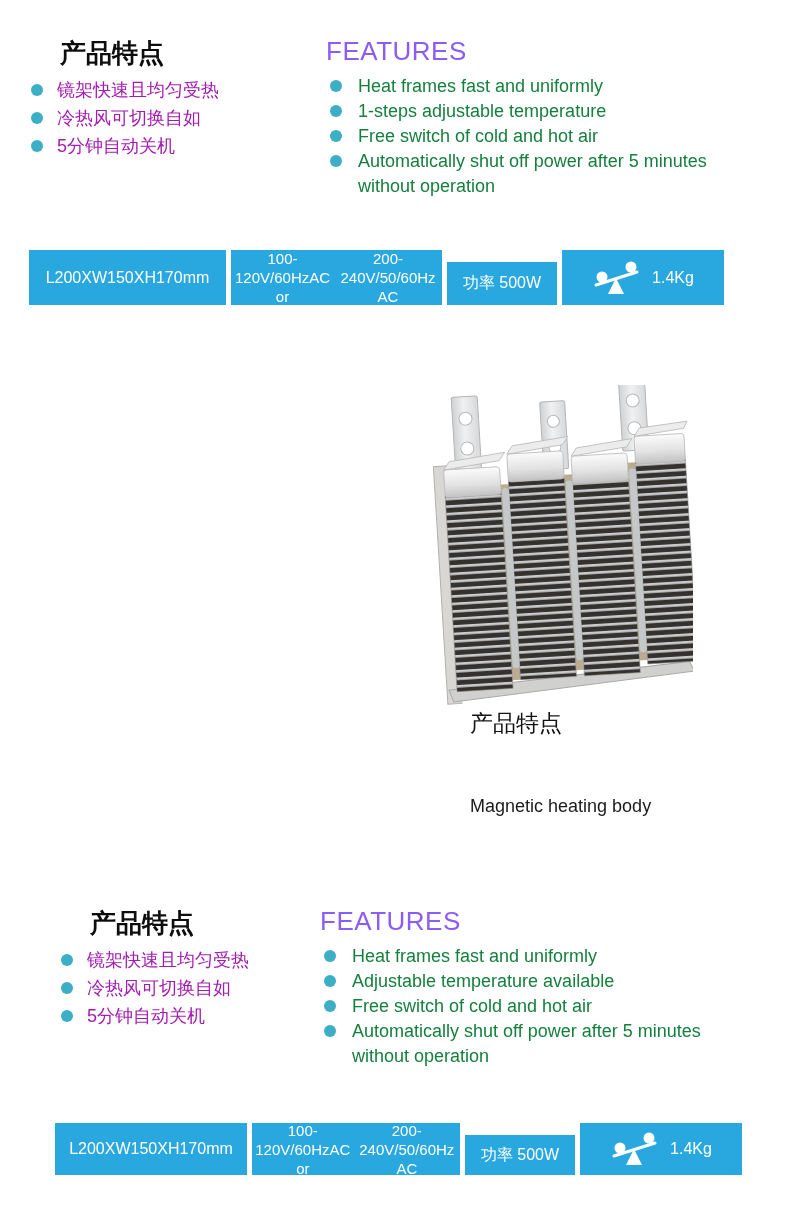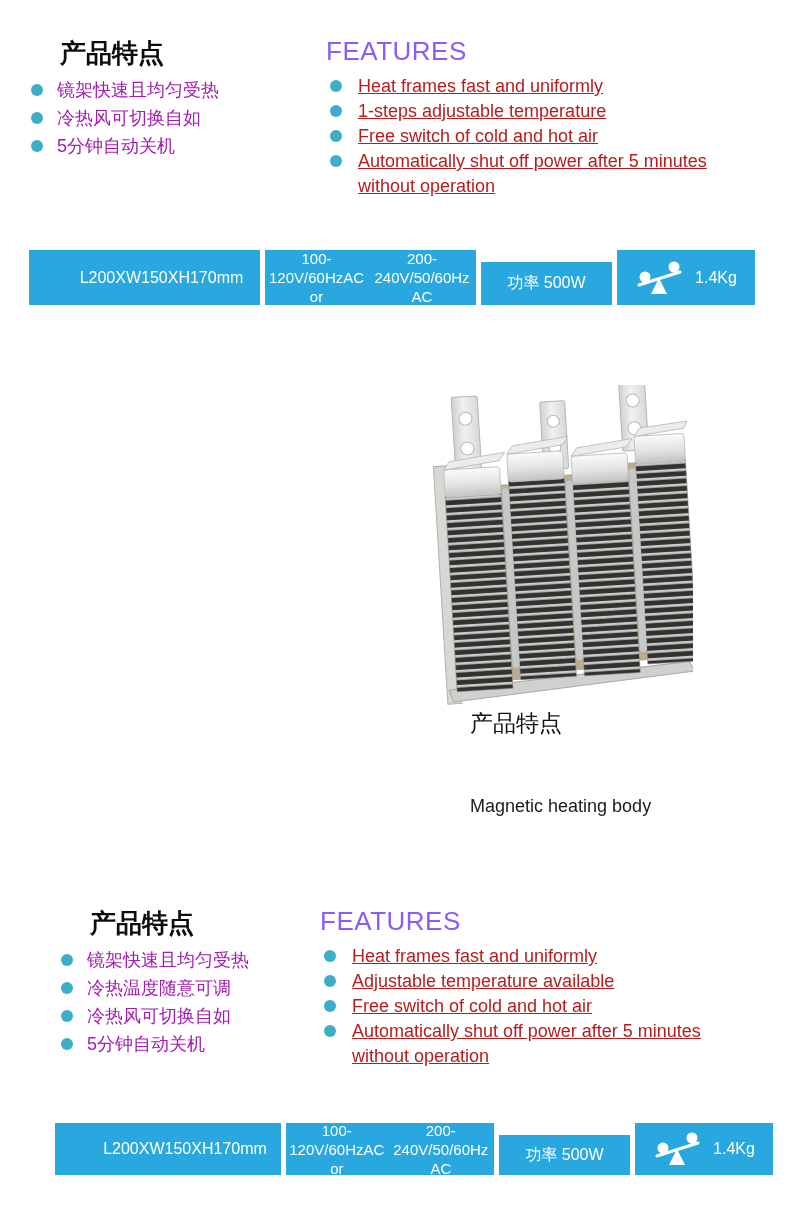--- a/index.html
+++ b/index.html
@@ -9,40 +9,40 @@
     color:#111;
   }
   
   .feature-section { position:absolute; }
   .fs-title { margin:0; font-size:26px; line-height:30px; }
   .cn .fs-title { font-weight:700; color:#0d0d0d;margin-left:32px; }
   .en .fs-title { font-weight:400; color:#8b5cf6; letter-spacing:0.5px; }
   .fs-list { list-style:none; margin:8px 0 0 0; padding:0; }
   .fs-item { display:flex; align-items:flex-start; }
   .cn .fs-item { line-height:28px; font-size:18px; color:#a21caf; }
-  .en .fs-item { line-height:25px; font-size:18px; color:#b91c1c;text-decoration:underline; }
+  .en .fs-item { line-height:25px; font-size:18px; color:#15803d; }
   .bullet { width:12px; height:12px; border-radius:50%; background:#3CAEC6; flex:0 0 12px; }
   .cn .bullet { margin:8px 14px 0 3px; }
   .en .bullet { margin:6px 16px 0 4px; }
   #cn-top    { left:28px;  top:38px;  width:300px; }
   #en-top    { left:326px; top:36px;  width:404px; }
   #cn-bottom { left:58px;  top:908px; width:300px; }
   #en-bottom { left:320px; top:906px; width:404px; }
   
   .spec-row { position:absolute; display:flex; gap:5px; }
   #spec-row-top    { left:29px; top:250px; height:55px; }
   #spec-row-bottom { left:55px; top:1123px; height:52px; }
   .spec-box {
     background:#29A8E0; color:#ffffff; display:flex; align-items:center;
     justify-content:center; text-align:center; font-size:16px;
   }
-  .spec-box.dims  { width:197px;padding-left:34px; }
+  .spec-box.dims  { width:197px; }
   .spec-box.volt  { width:211px; font-size:15px; line-height:19px; }
-  .spec-box.power { width:131px;margin-top:12px; }
-  .spec-box.weight{ width:138px; gap:12px; }
+  .spec-box.power { width:110px;margin-top:12px; }
+  .spec-box.weight{ width:162px; gap:12px; }
   #spec-row-bottom .spec-box.dims { width:192px; }
   #spec-row-bottom .spec-box.volt { width:208px; }
   .scale-icon { display:block; }
   
   .figure-image { position:absolute; left:431px; top:385px; width:262px; height:320px; }
   .caption-cn { position:absolute; left:470px; top:708px; font-size:23px; color:#121212; }
   .caption-en { position:absolute; left:470px; top:796px; font-size:18px; color:#1b1b1b; }
 </style>
 </head>
 <body>
@@ -176,24 +176,20 @@
 
   <div class="feature-section cn" id="cn-bottom">
     <h2 class="fs-title">产品特点</h2>
     <ul class="fs-list">
       <li class="fs-item">
         <span class="bullet"></span>
         <span>镜架快速且均匀受热</span>
       </li>
       <li class="fs-item">
         <span class="bullet"></span>
-        <span>冷热温度随意可调</span>
-      </li>
-      <li class="fs-item">
-        <span class="bullet"></span>
         <span>冷热风可切换自如</span>
       </li>
       <li class="fs-item">
         <span class="bullet"></span>
         <span>5分钟自动关机</span>
       </li>
     </ul>
   </div>
 
   <div class="feature-section en" id="en-bottom">

